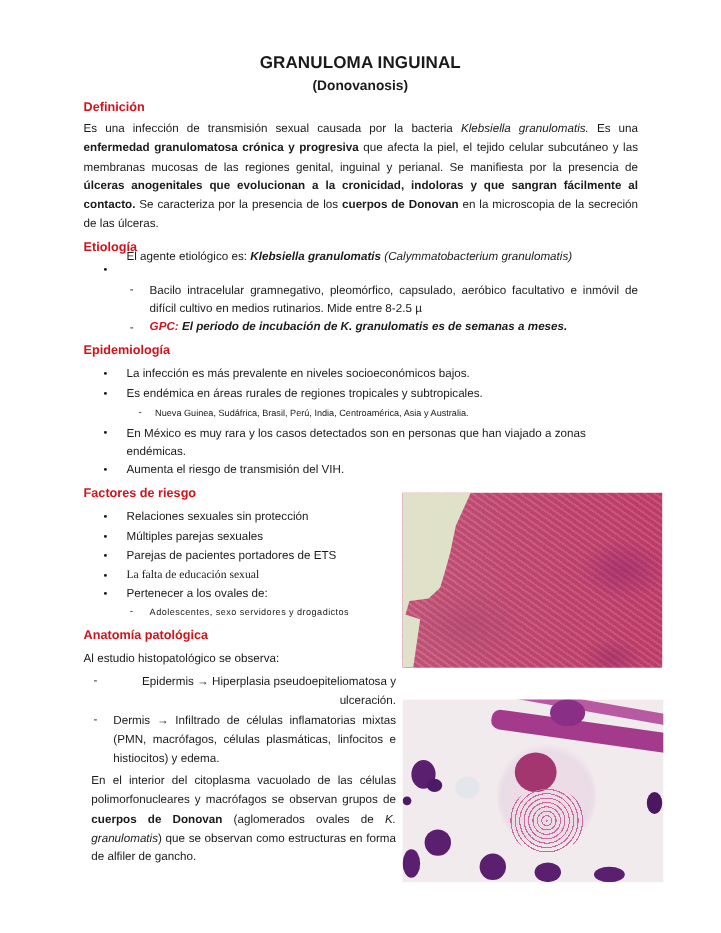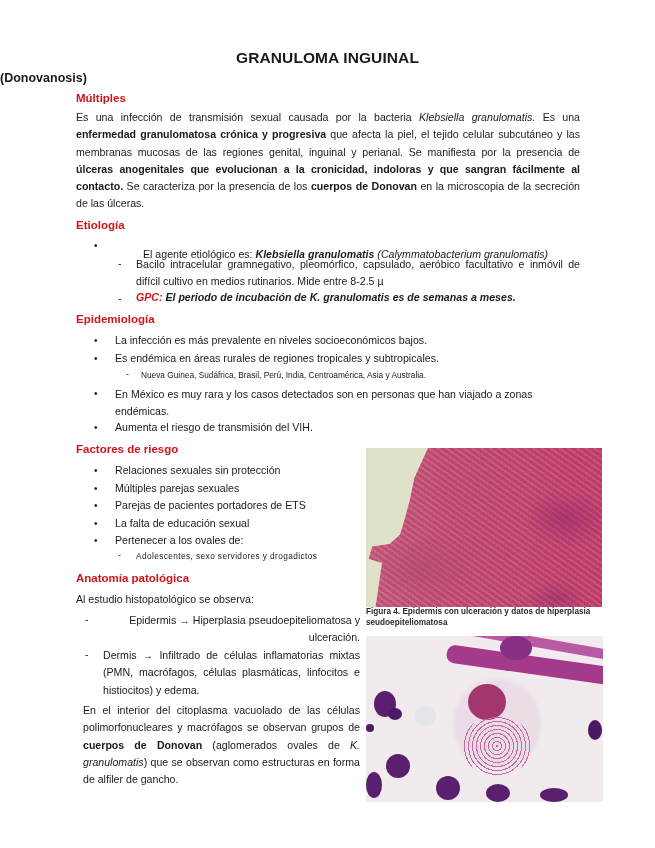--- a/index.html
+++ b/index.html
@@ -1,21 +1,21 @@
 <!DOCTYPE html>
 <html><head>
 <meta charset="utf-8">
 <style>
   html, body { margin: 0; padding: 0; background: #ffffff; }
   body { width: 655px; height: 848px; position: relative; overflow: hidden;
          font-family: "Liberation Sans", sans-serif; color: #1a1a1a; }
   .page { position: absolute; left: 0; top: 0; width: 655px; height: 848px; }
   .title { position: absolute; left: 0; width: 655px; top: 49px; text-align: center;
            font-weight: bold; font-size: 15.5px; letter-spacing: 0.1px; }
-  .subtitle { position: absolute; left: 0; width: 655px; top: 71px; text-align: left;
+  .subtitle { position: absolute; left: 0; width: 655px; top: 71px; text-align: center;
               font-weight: bold; font-size: 12.5px; }
   .h { position: absolute; left: 76px; color: #d0141c; font-weight: bold; font-size: 11.5px; }
   .para { position: absolute; font-size: 10.6px; line-height: 17.3px; text-align: justify; }
   .para b { font-weight: bold; }
   .line { position: absolute; font-size: 10.6px; white-space: nowrap; }
   .bullet { position: absolute; font-size: 10px; }
   .dash { position: absolute; font-size: 10.6px; }
   .small { font-size: 8.3px; }
   .red { color: #d0141c; }
   .figure1 { position: absolute; left: 366px; top: 448px; width: 236px; height: 159px; overflow: hidden;
@@ -36,28 +36,28 @@
   .blob { position: absolute; border-radius: 50%; }
 </style>
 </head>
 <body>
 
 <div class="page">
 
   <div class="title">GRANULOMA INGUINAL</div>
   <div class="subtitle">(Donovanosis)</div>
 
-  <div class="h" style="top:92px;">Múltiples</div>
+  <div class="h" style="top:92px;">Definición</div>
   <div class="para" style="left:76px; top:109px; width:504px;">
     <span>Es una infección de transmisión sexual causada por la bacteria </span><i>Klebsiella granulomatis.</i><span> Es una </span><b>enfermedad granulomatosa crónica y progresiva</b><span> que afecta la piel, el tejido celular subcutáneo y las membranas mucosas de las regiones genital, inguinal y perianal. Se manifiesta por la presencia de </span><b>úlceras anogenitales que evolucionan a la cronicidad, indoloras y que sangran fácilmente al contacto.</b><span> Se caracteriza por la presencia de los </span><b>cuerpos de Donovan</b><span> en la microscopia de la secreción de las úlceras.</span>
   </div>
 
   <div class="h" style="top:219px;">Etiología</div>
   <div class="bullet" style="left:94px; top:240px;">•</div>
-  <div class="line" style="left:115px; top:248px;margin-left:28px;">
+  <div class="line" style="left:115px; top:227px;">
     <span>El agente etiológico es: </span><b><i>Klebsiella granulomatis</i></b><i> (Calymmatobacterium granulomatis)</i>
   </div>
   <div class="dash" style="left:118px; top:257px;">-</div>
   <div class="para" style="left:136px; top:256px; width:444px;">Bacilo intracelular gramnegativo, pleomórfico, capsulado, aeróbico facultativo e inmóvil de difícil cultivo en medios rutinarios. Mide entre 8-2.5 µ</div>
   <div class="dash" style="left:118px; top:292px;">-</div>
   <div class="line" style="left:136px; top:291px;">
     <b><i class="red">GPC:</i><i> El periodo de incubación de K. granulomatis es de semanas a meses.</i></b>
   </div>
 
   <div class="h" style="top:313px;">Epidemiología</div>
@@ -73,21 +73,21 @@
   <div class="line" style="left:115px; top:421px;">Aumenta el riesgo de transmisión del VIH.</div>
 
   <div class="h" style="top:443px;">Factores de riesgo</div>
   <div class="bullet" style="left:94px; top:465px;">•</div>
   <div class="line" style="left:115px; top:464px;">Relaciones sexuales sin protección</div>
   <div class="bullet" style="left:94px; top:483px;">•</div>
   <div class="line" style="left:115px; top:482px;">Múltiples parejas sexuales</div>
   <div class="bullet" style="left:94px; top:500px;">•</div>
   <div class="line" style="left:115px; top:499px;">Parejas de pacientes portadores de ETS</div>
   <div class="bullet" style="left:94px; top:518px;">•</div>
-  <div class="line" style="left:115px; top:517px;">La falta de educación sexual</div>
+  <div class="line" style="left:115px; top:517px;font-family:Liberation Serif, serif;">La falta de educación sexual</div>
   <div class="bullet" style="left:94px; top:535px;">•</div>
   <div class="line" style="left:115px; top:534px;">Pertenecer a los ovales de:</div>
   <div class="dash" style="left:118px; top:550px; font-size:9px;">-</div>
   <div class="line small" style="left:136px; top:551px; letter-spacing:0.4px;">Adolescentes, sexo servidores y drogadictos</div>
 
   <div class="h" style="top:572px;">Anatomía patológica</div>
   <div class="line" style="left:76px; top:593px;">Al estudio histopatológico se observa:</div>
 
   <div class="dash" style="left:85px; top:613px;">-</div>
   <div class="para" style="left:103px; top:612px; width:257px; text-align:right;">
@@ -103,21 +103,20 @@
   <div class="para" style="left:103px; top:647px; width:257px;">
     <span>Dermis</span>
     <span>→</span>
     <span>Infiltrado de células inflamatorias mixtas (PMN, macrófagos, células plasmáticas, linfocitos e histiocitos) y edema.</span>
   </div>
 
   <div class="figure1">
     <div class="blank"></div>
     <div class="blank2"></div>
   </div>
-  <div class="caption">Figura 4. Epidermis con ulceración y datos de hiperplasia seudoepiteliomatosa</div>
 
   <div class="figure2">
 
     <div style="position:absolute; left:80px; top:20px; width:170px; height:18px; background:#a33a8c; border-radius:8px; transform:rotate(8deg);"></div>
     <div style="position:absolute; left:100px; top:2px; width:150px; height:10px; background:#b85aa2; border-radius:6px; transform:rotate(10deg);"></div>
     <div class="blob" style="left:134px; top:0px; width:32px; height:24px; background:#8a2f86;"></div>
 
     <div class="blob" style="left:86px; top:38px; width:90px; height:100px; background:radial-gradient(circle, #eedbe4 0%, #eadce6 60%, transparent 72%);"></div>
     <div class="blob" style="left:102px; top:48px; width:38px; height:36px; background:#a3366f;"></div>
     <div class="blob" style="left:96px; top:80px; width:70px; height:60px; background:repeating-radial-gradient(circle at 50% 50%, #c76aa0 0 1px, transparent 1px 4px);"></div>

